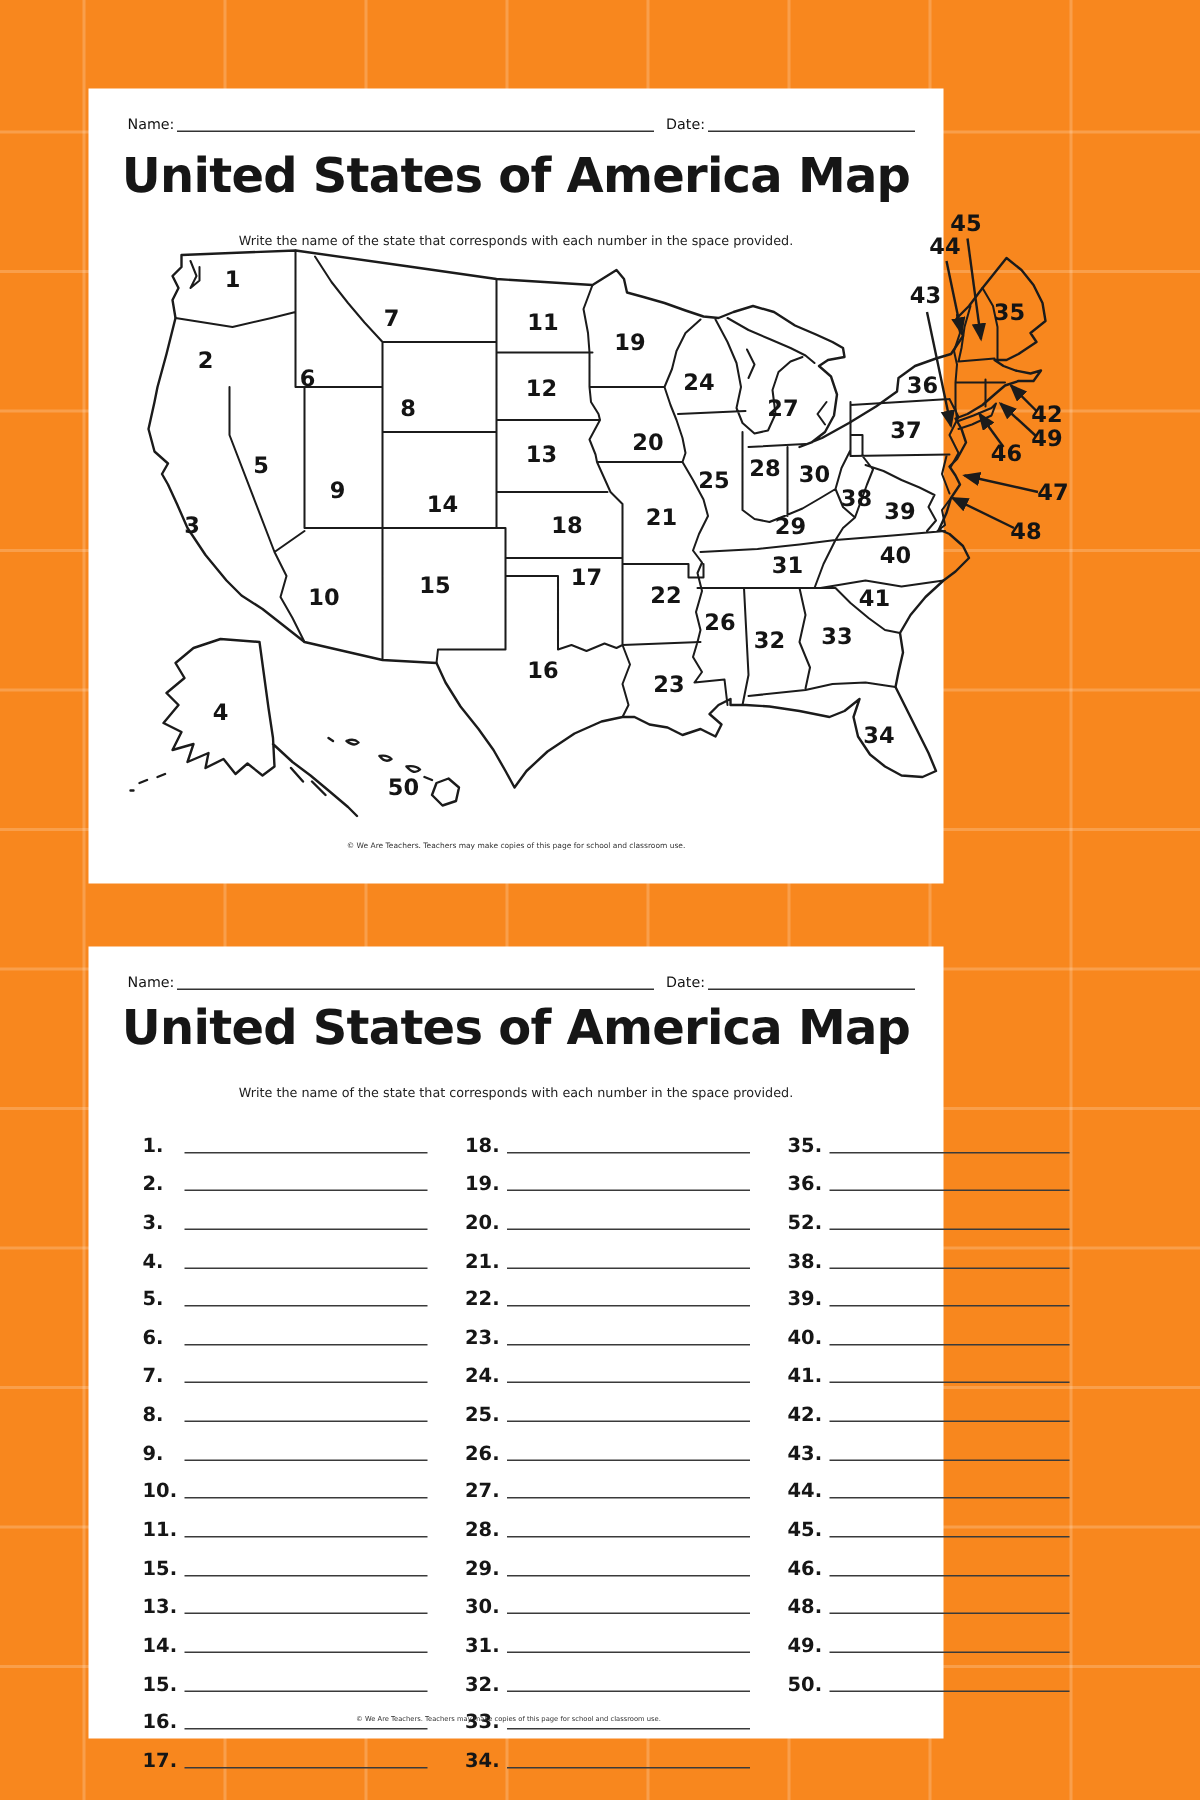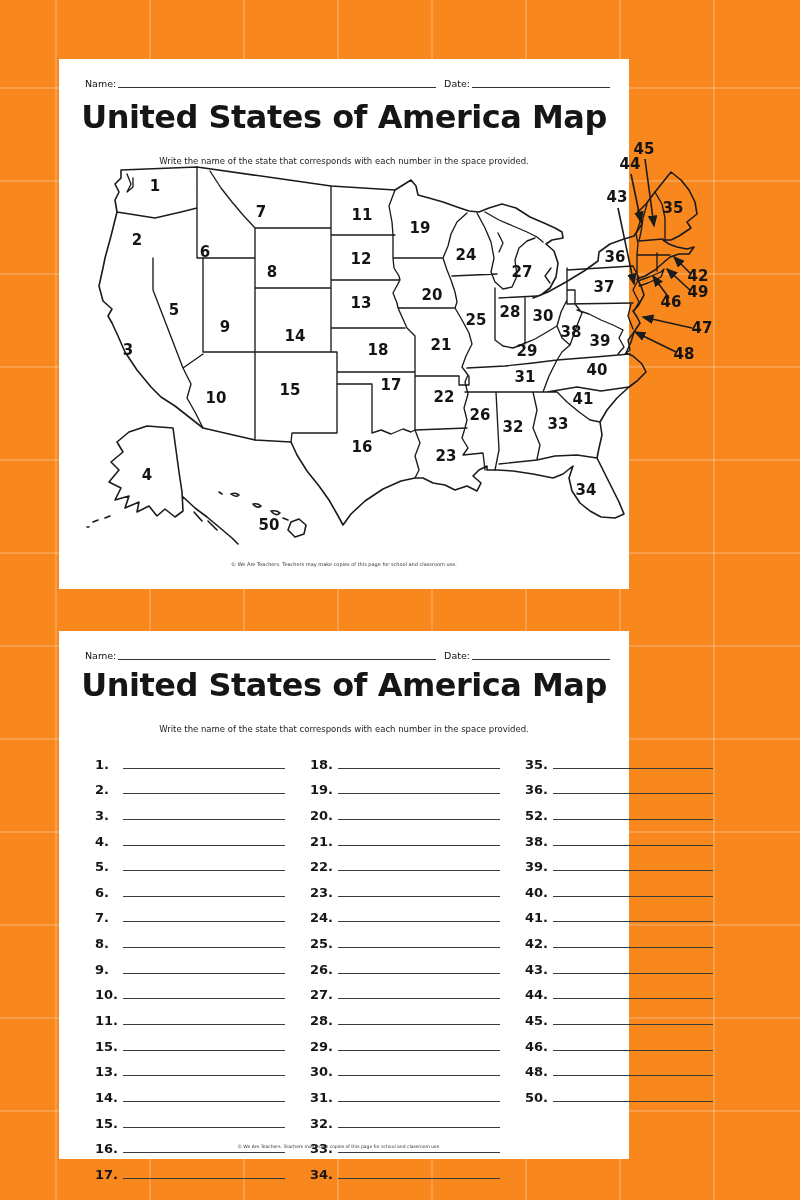--- a/index.html
+++ b/index.html
@@ -326,19 +326,23 @@
         </div>
         <div class="wrow">
           <span class="wnum">46.</span>
           <span class="wline"></span>
         </div>
         <div class="wrow">
           <span class="wnum">48.</span>
           <span class="wline"></span>
         </div>
         <div class="wrow">
+          <span class="wnum">49.</span>
+          <span class="wline"></span>
+        </div>
+        <div class="wrow">
           <span class="wnum">50.</span>
           <span class="wline"></span>
         </div>
       </div>
   </div>
   <div class="copyright">© We Are Teachers. Teachers may make copies of this page for school and classroom use.</div>
 </div>
 
 </body></html>

